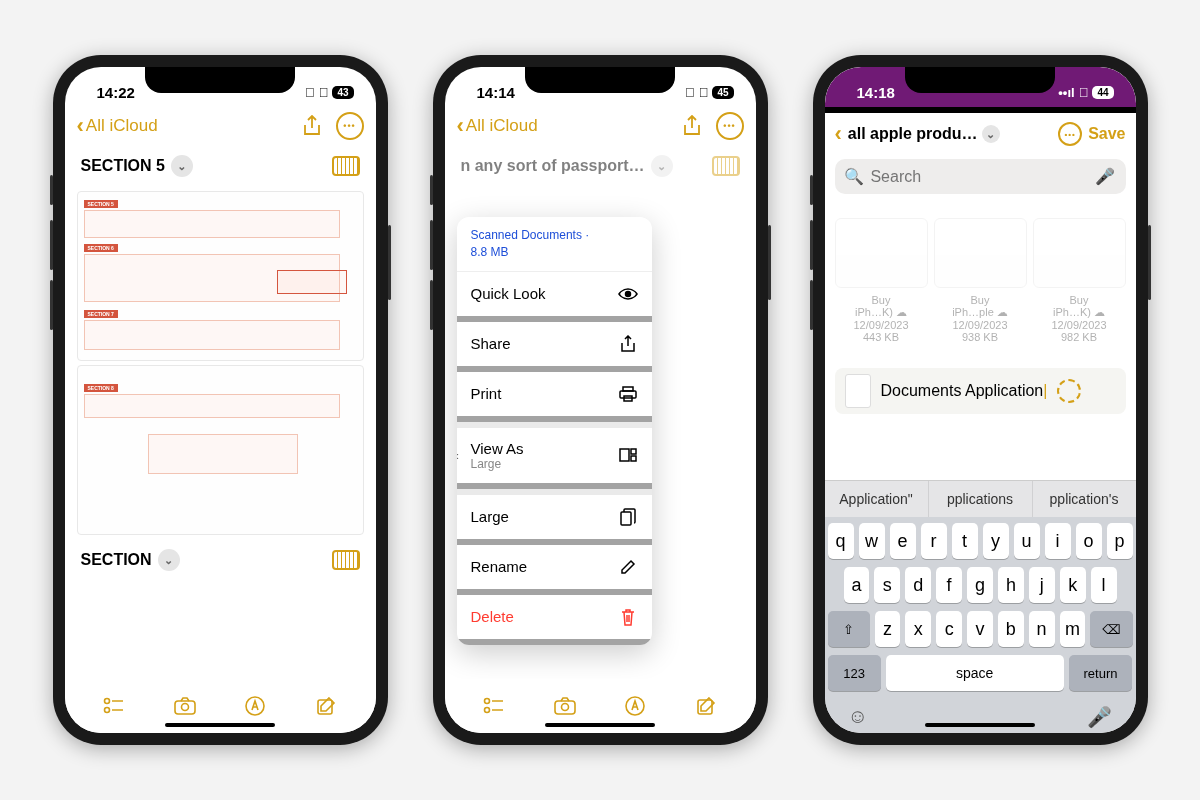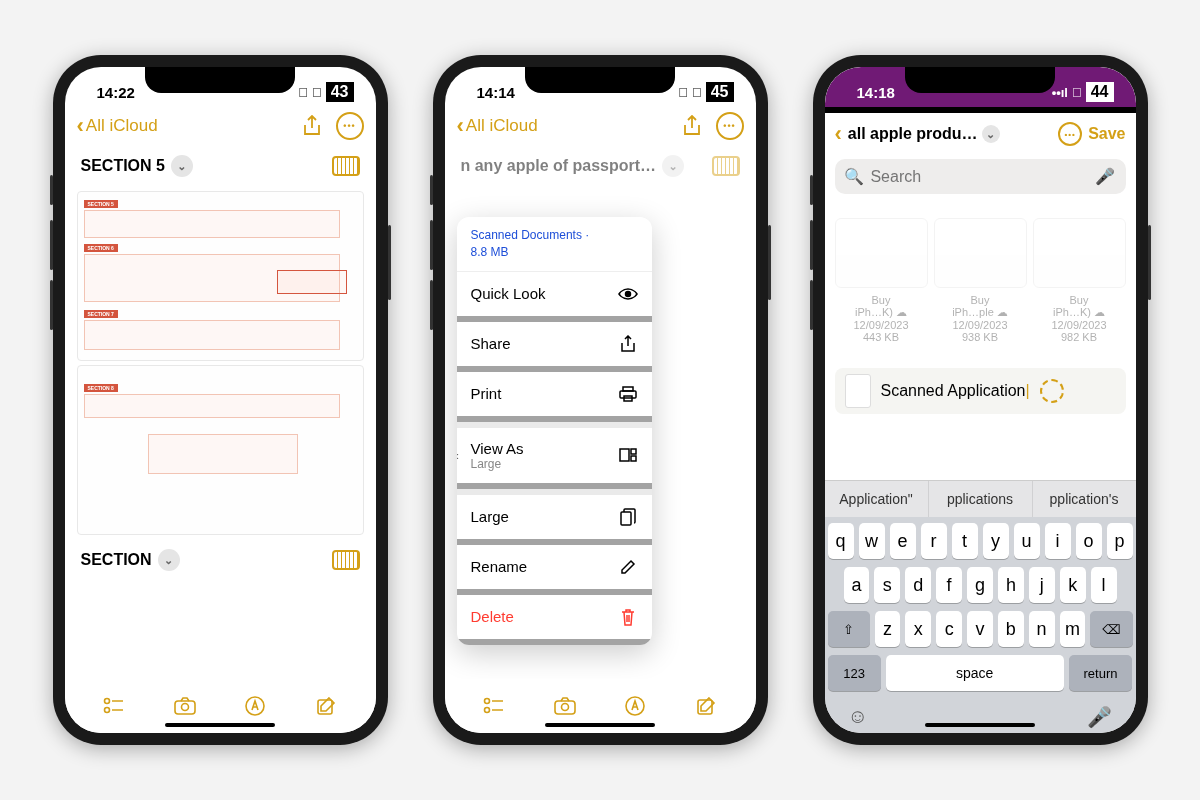--- a/index.html
+++ b/index.html
@@ -10,21 +10,21 @@
   .notch { position: absolute; top: 0; left: 50%; transform: translateX(-50%); width: 150px; height: 26px; background: #000; border-radius: 0 0 16px 16px; z-index: 100; }
   .side-btn { position: absolute; background: #333; border-radius: 2px; }
   .side-btn.left1 { left: -3px; top: 120px; width: 3px; height: 30px; }
   .side-btn.left2 { left: -3px; top: 165px; width: 3px; height: 50px; }
   .side-btn.left3 { left: -3px; top: 225px; width: 3px; height: 50px; }
   .side-btn.right { right: -3px; top: 170px; width: 3px; height: 75px; }
   
   .status-bar { display: flex; justify-content: space-between; align-items: center; padding: 10px 22px 0; height: 40px; font-size: 15px; font-weight: 600; }
   .status-left { margin-left: 10px; }
   .status-right { display: flex; align-items: center; gap: 4px; font-size: 13px; }
-  .battery-pill { display: inline-flex; align-items: center; background: #000; color: #fff; border-radius: 0; padding: 1px 5px; font-size: 16px; font-weight: 700; }
+  .battery-pill { display: inline-flex; align-items: center; background: #000; color: #fff; border-radius: 5px; padding: 1px 5px; font-size: 10px; font-weight: 700; }
   
   .nav-row { display: flex; justify-content: space-between; align-items: center; padding: 6px 12px; height: 38px; }
   .nav-back { display: flex; align-items: center; color: #d4a017; font-size: 17px; cursor: pointer; }
   .nav-back .chev { font-size: 22px; font-weight: 600; margin-right: 2px; }
   .nav-actions { display: flex; gap: 10px; align-items: center; }
   .nav-icon { width: 28px; height: 28px; display: flex; align-items: center; justify-content: center; color: #d4a017; }
   .circle-btn { width: 28px; height: 28px; border: 2px solid #d4a017; border-radius: 50%; display: flex; align-items: center; justify-content: center; color: #d4a017; font-weight: 700; letter-spacing: 1px; font-size: 9px; }
   
   .content { flex: 1; overflow: hidden; padding: 0 12px; }
   .title-row { display: flex; justify-content: space-between; align-items: center; padding: 10px 4px; }
@@ -199,21 +199,21 @@
             <svg width="20" height="22" viewBox="0 0 20 22" fill="none" stroke="#d4a017" stroke-width="1.8">
               <path d="M10 1v12M6 5l4-4 4 4M3 10v9h14v-9"></path>
             </svg>
           </div>
         <div class="circle-btn">•••</div>
       </div>
     </div>
     <div class="content" style="position:relative">
       <div class="title-row">
         <div class="title-text" style="font-weight:600">
-          <span>n any apple of passport…</span>
+          <span>n any sort of passport…</span>
           <span class="expand-circle">⌄</span>
         </div>
         <div class="table-icon"></div>
       </div>
       <div class="dim-bg"></div>
       <div style="position:absolute;right:2px;top:40px;width:88px;opacity:0.5">
         
         
       </div>
     </div>
@@ -369,21 +369,21 @@
       <div class="file-item">
         <div class="file-thumb"></div>
         <div>Buy</div>
         <div><span>iPh…K)</span> ☁︎</div>
         <div>12/09/2023</div>
         <div>982 KB</div>
       </div>
     </div>
     <div class="rename-row">
       <div class="rename-thumb"></div>
-      <span><span>Scanned Application</span><span class="cursor-bar">|</span></span>
+      <span><span>Documents Application</span><span class="cursor-bar">|</span></span>
       <div class="live-photo"></div>
     </div>
     <div style="flex:1"></div>
     <div class="sugg-bar">
       <div class="sugg">Application"</div>
       <div class="sugg">pplications</div>
       <div class="sugg">pplication's</div>
     </div>
     <div class="keyboard">
       <div class="kb-row" id="kbr1">

